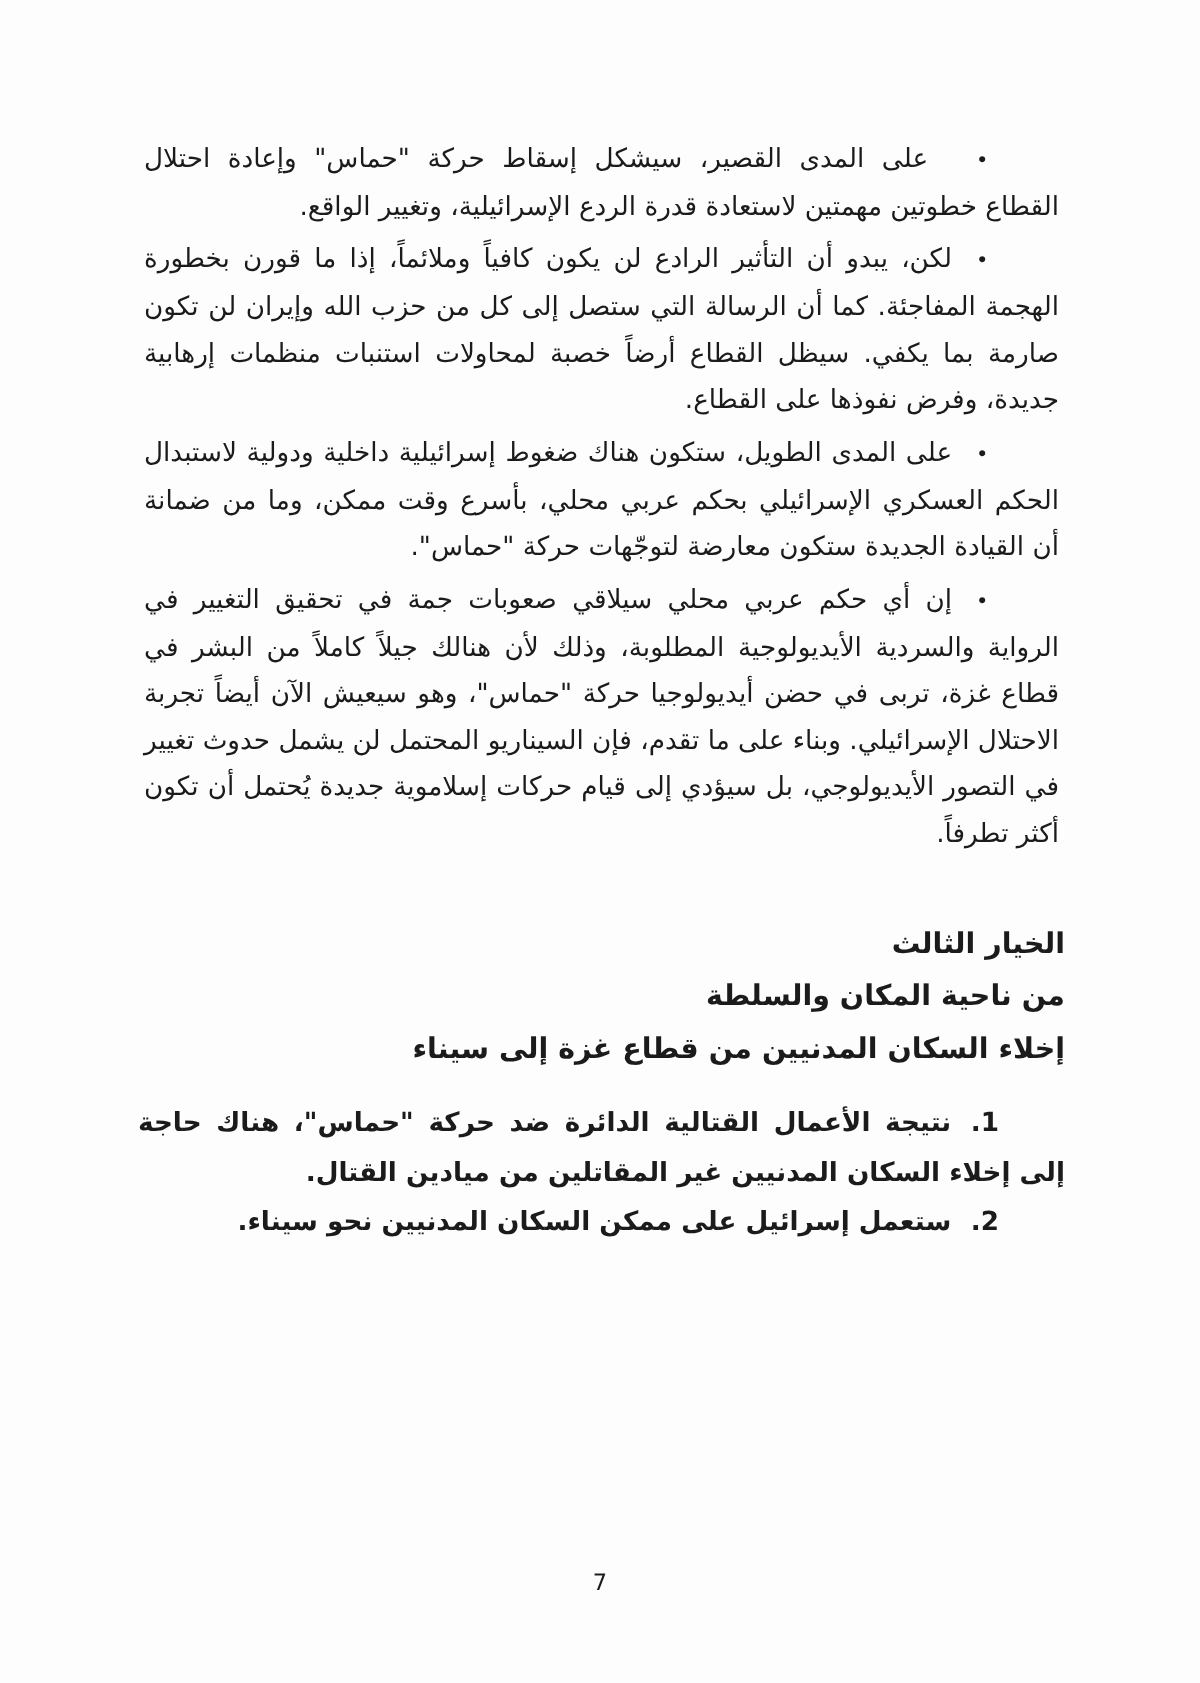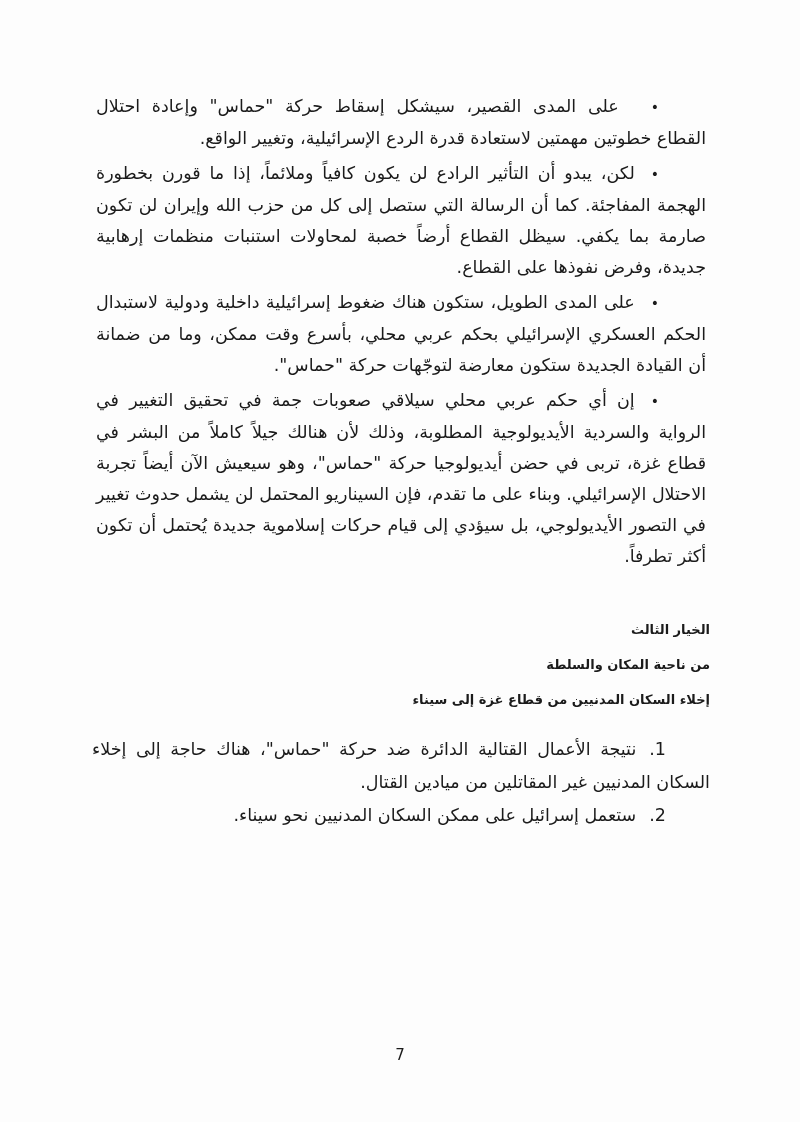--- a/index.html
+++ b/index.html
@@ -40,33 +40,34 @@
   .bullet-item:first-child .marker {
     margin-left: 32px; 
   }
   
   .headings {
     margin-top: 40px;
     text-align: right;
   }
   .headings h2 {
     margin: 0;
-    font-size: 13px;
+    font-size: 19px;
     font-weight: bold;
     line-height: 35px;
   }
   
   .numbered-list {
     margin-top: 16px;
   }
   .numbered-list p.numbered-item {
     margin: 0;
     font-size: 17.5px;
     line-height: 33px;
     text-indent: 44px;
+    font-weight: bold;
   }
   .numbered-item .num-marker {
     margin-left: 13px;
   }
   
   .page-number {
     position: absolute;
     top: 1046px;
     left: 0;
     width: 100%;

